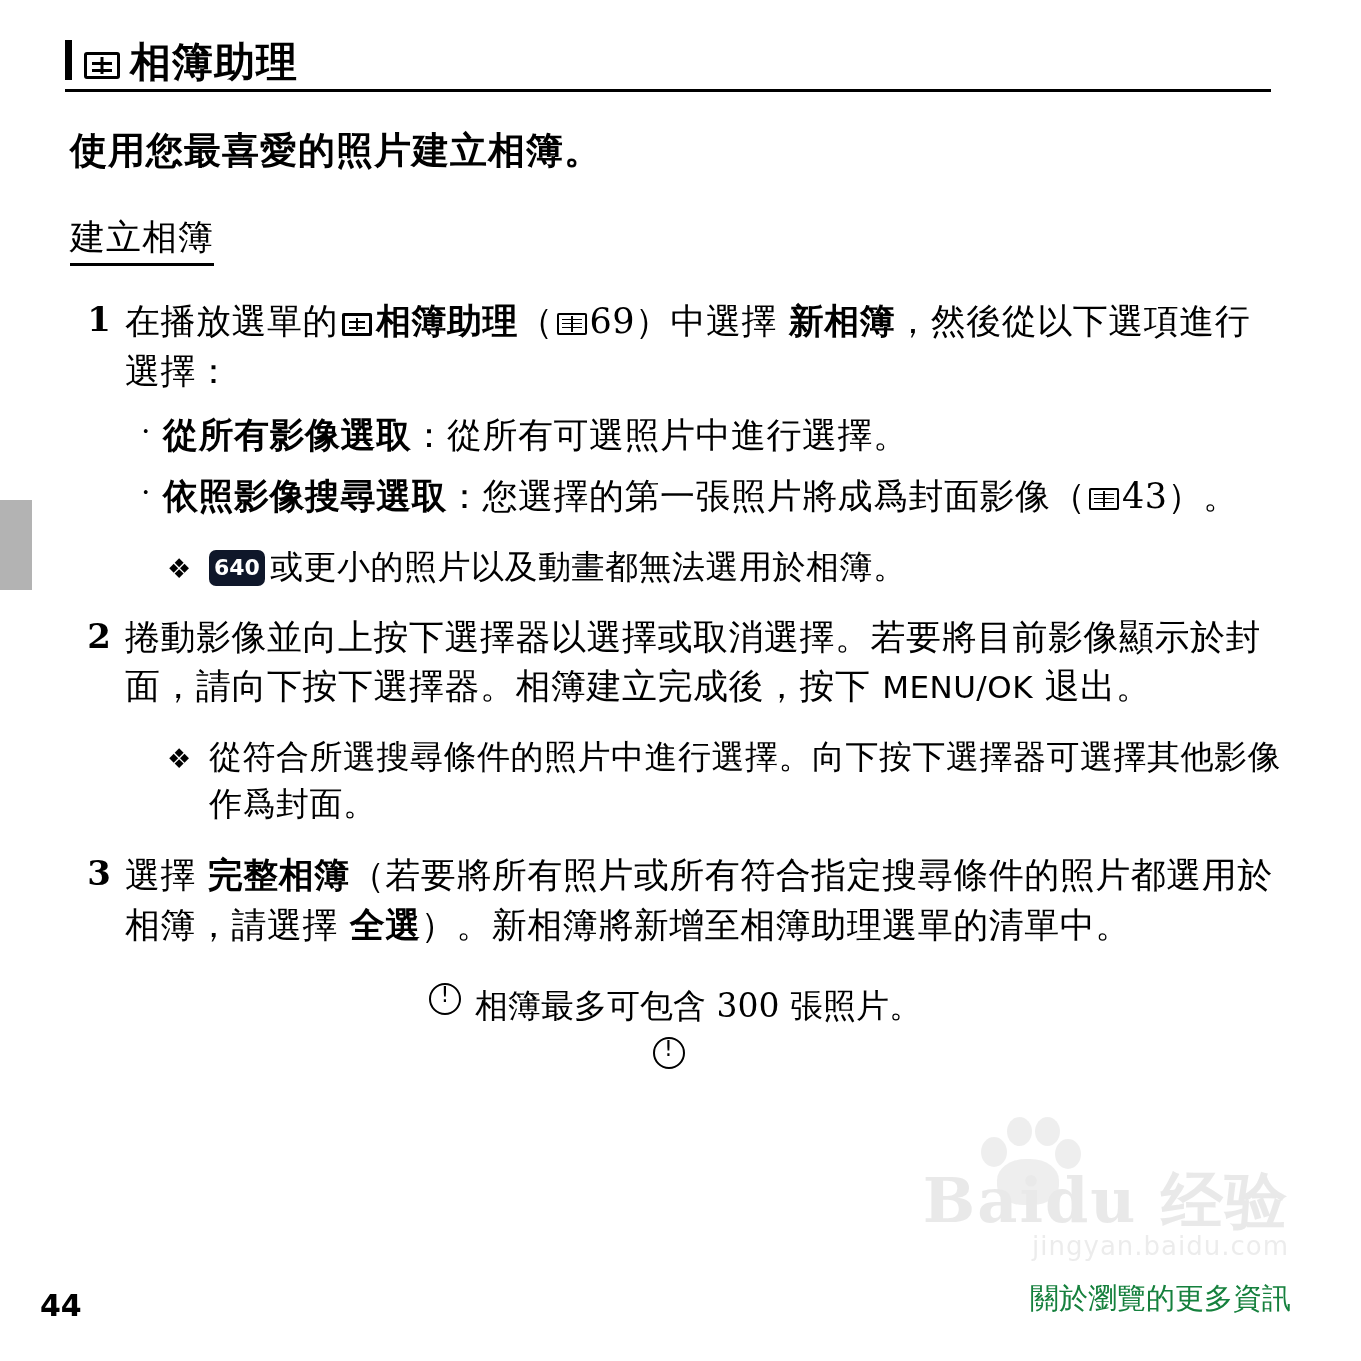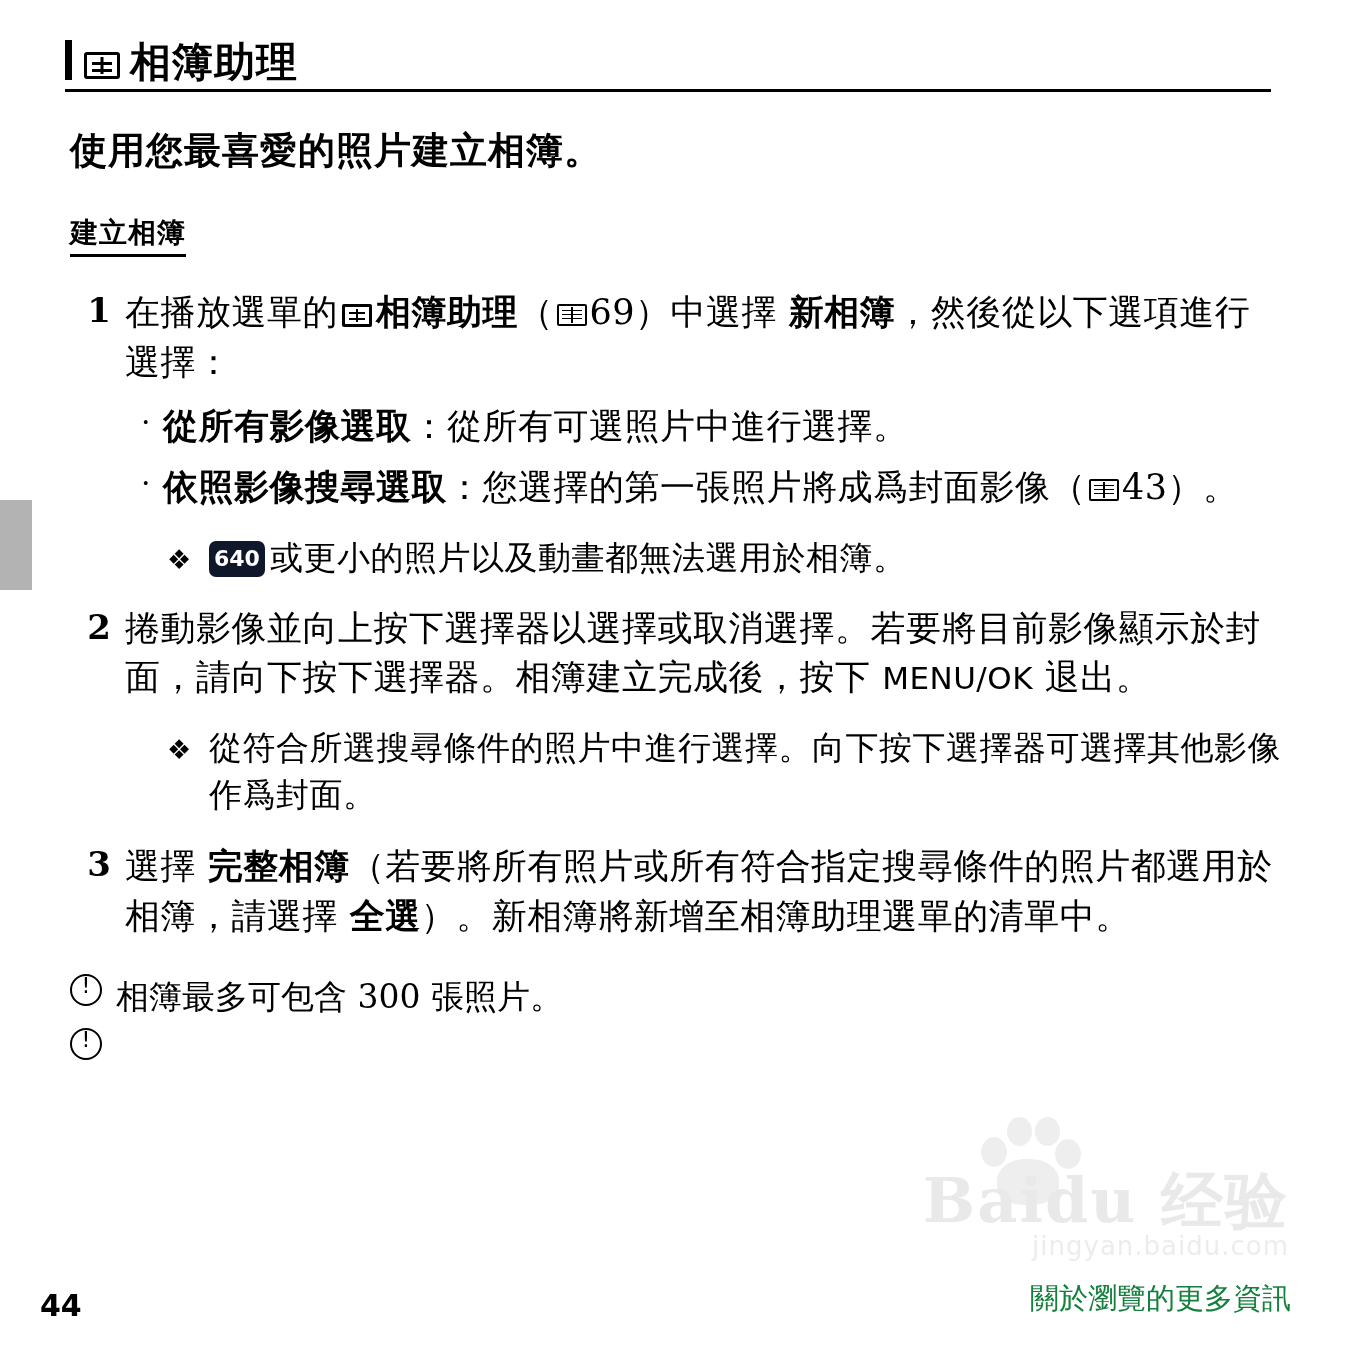--- a/index.html
+++ b/index.html
@@ -78,22 +78,22 @@
   }
 
   
   .intro {
     font-size: 37px;
     margin: 34px 0 0 30px;
     letter-spacing: 1px;
     font-weight: bold;
   }
   .section-title {
-    font-size: 28px;
-    font-weight: bold;
+    font-size: 35px;
+    font-weight: normal;
     margin: 38px 0 8px 30px;
     display: inline-block;
     border-bottom: 3px solid #000;
     padding-bottom: 2px;
     letter-spacing: 1px;
   }
 
   .step {
     display: flex;
     margin: 22px 0 0 35px;
@@ -232,20 +232,21 @@
   }
 
   .caution-list {
     margin: 30px 0 0 30px;
   }
   .caution {
     display: flex;
     font-size: 33px;
     line-height: 1.5;
     margin-top: 4px;
+    justify-content: center;
   }
   .caution-icon {
     flex: 0 0 46px;
     font-size: 29px;
   }
   .circle-excl {
     display: inline-block;
     width: 28px;
     height: 28px;
     border: 2px solid #000;

